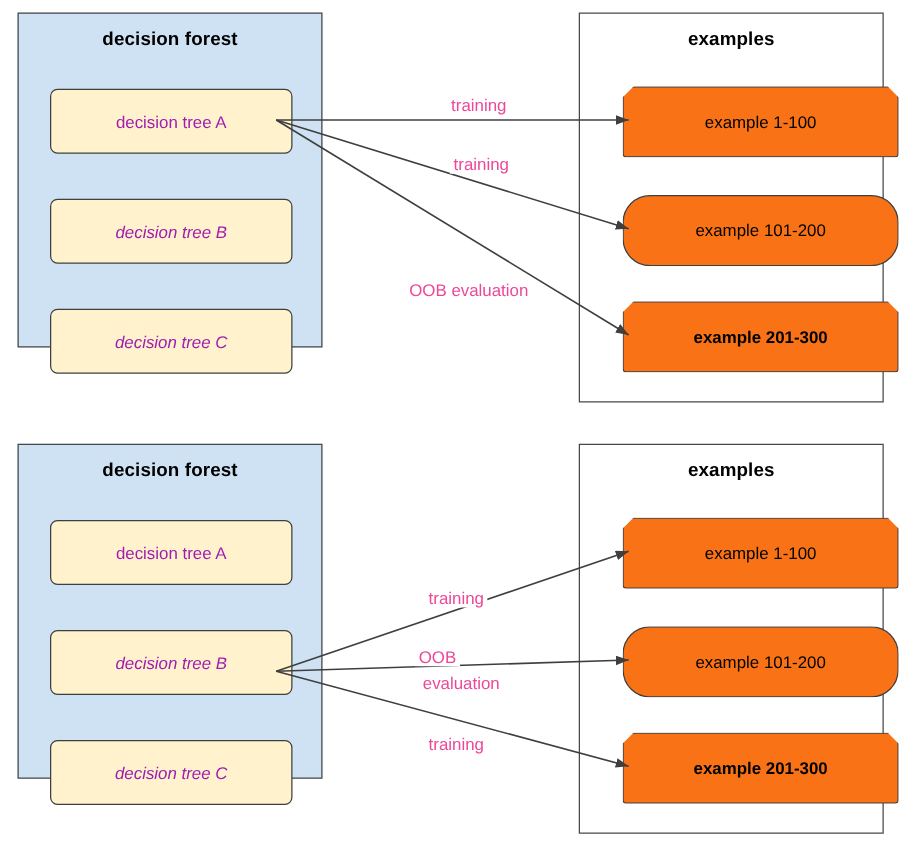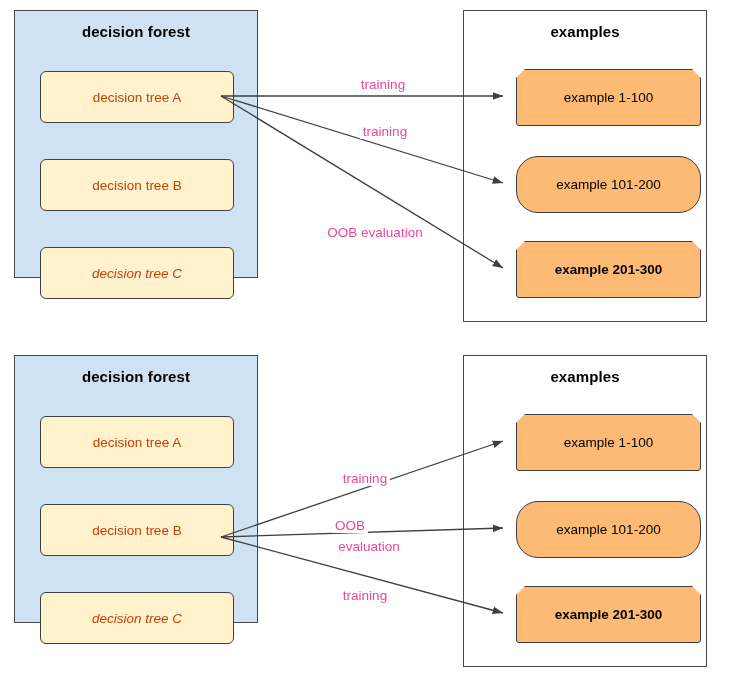--- a/index.html
+++ b/index.html
@@ -60,32 +60,32 @@
     width: 194px;
     height: 52px;
     background: #fff2cc;
     border: 1.5px solid #3f3f3f;
     border-radius: 6px;
     box-sizing: border-box;
     display: flex;
     align-items: center;
     justify-content: center;
     font-size: 13.5px;
-    color: #c2410c;
+    color: #a21caf;
   }
   .tree-a { top: 60px; }
-  .tree-b { top: 148px; }
+  .tree-b { top: 148px; font-style: italic; }
   .tree-c { top: 236px; font-style: italic; }
 
   .example-box {
     position: absolute;
-    left: 52px;
-    width: 185px;
+    left: 34px;
+    width: 221px;
     height: 57px;
-    background: #fdba74;
+    background: #f97316;
     border: 1.5px solid #3f3f3f;
     box-sizing: border-box;
     display: flex;
     align-items: center;
     justify-content: center;
     font-size: 13.5px;
     color: #000000;
     border-radius: 0 0 3px 3px;
     clip-path: polygon(0 9px, 9px 0, calc(100% - 9px) 0, 100% 9px, 100% 100%, 0 100%);
   }

